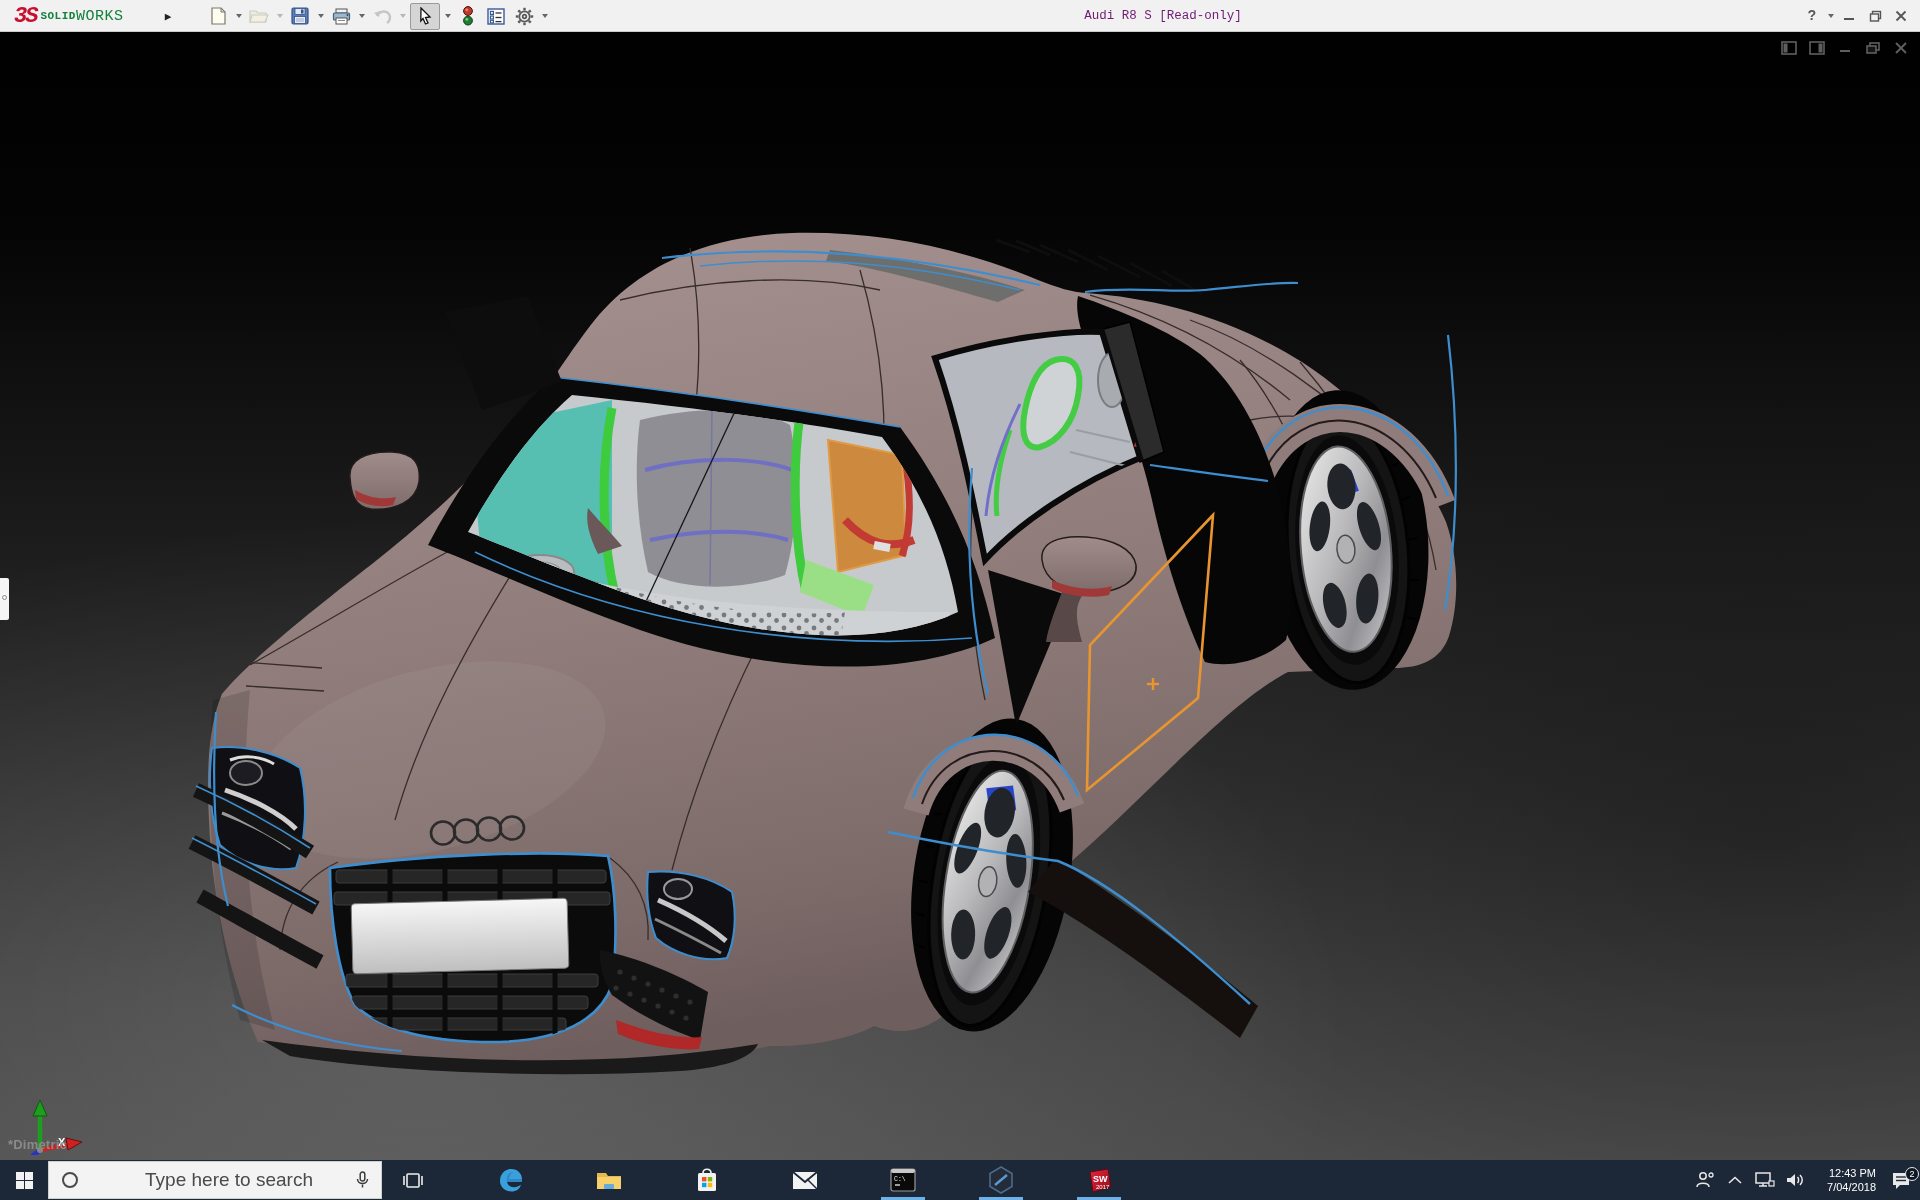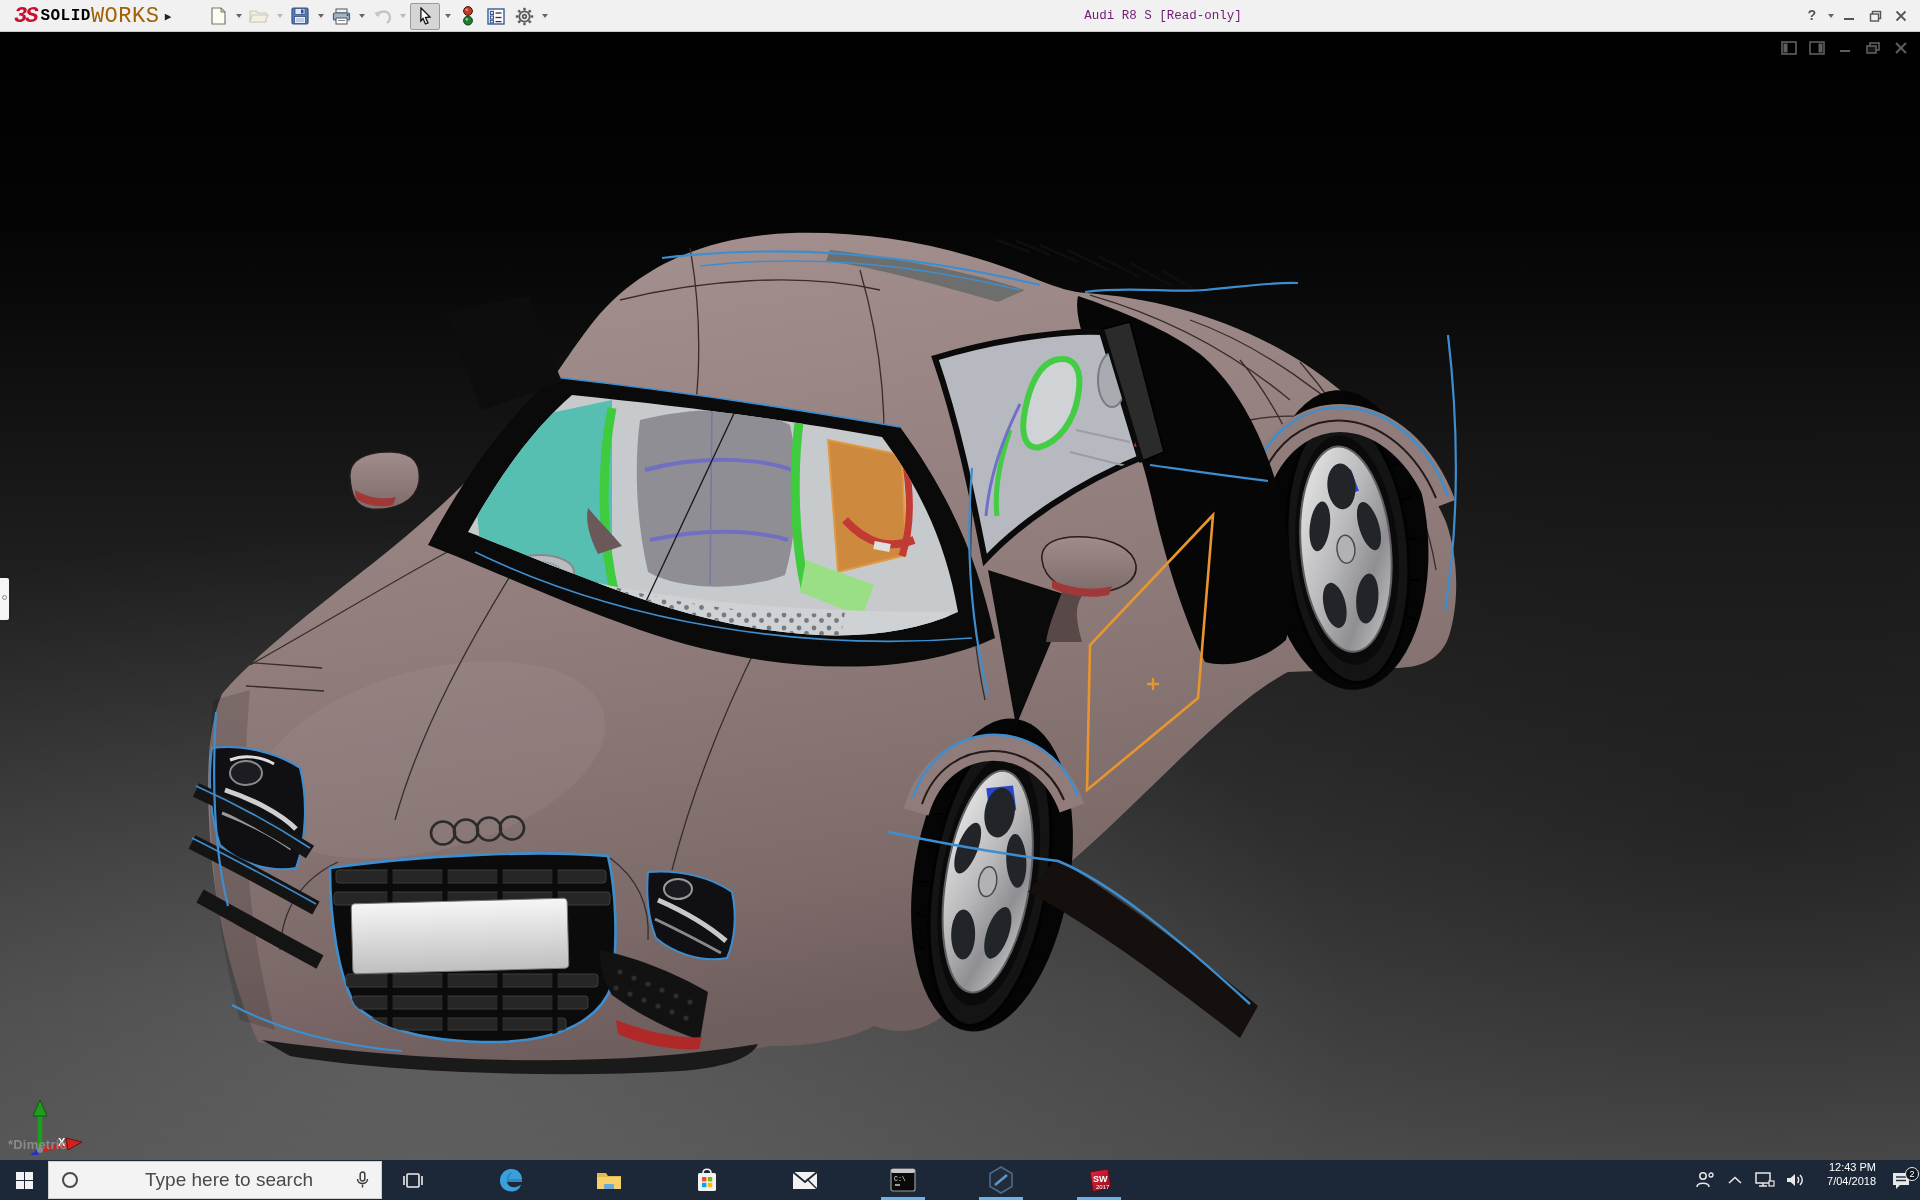--- a/index.html
+++ b/index.html
@@ -3,22 +3,22 @@
 <meta charset="utf-8">
 <style>
   html,body{margin:0;padding:0;width:1920px;height:1200px;overflow:hidden;
     font-family:"Liberation Sans",sans-serif;background:#000;}
   *{box-sizing:border-box;}
   
   .titlebar{position:absolute;top:0;left:0;width:1920px;height:32px;background:#f1f1f1;
     border-bottom:1px solid #c9c9c9;z-index:30;font-family:Liberation Mono, monospace;}
   .logo{position:absolute;left:14px;top:0;height:32px;display:flex;align-items:center;}
   .logo .mark{font-size:22px;font-weight:bold;font-style:italic;color:#c8102e;letter-spacing:-2px;margin-right:4px;}
-  .logo .bold{font-size:16px;font-weight:bold;color:#000000;letter-spacing:.5px;}
-  .logo .light{font-size:22px;color:#a16207;letter-spacing:.5px;}
+  .logo .bold{font-size:11px;font-weight:bold;color:#15803d;letter-spacing:.5px;}
+  .logo .light{font-size:15px;color:#15803d;letter-spacing:.5px;}
   .flyout{position:absolute;left:158px;top:0;width:20px;height:32px;display:flex;align-items:center;justify-content:center;
     color:#222;font-size:11px;cursor:pointer;}
   .tools{position:absolute;left:205px;top:0;height:32px;display:flex;align-items:center;gap:2px;}
   .tb{width:26px;height:26px;display:flex;align-items:center;justify-content:center;border-radius:2px;}
   .tb.pressed{background:#d5d5d5;border:1px solid #9a9a9a;width:30px;height:27px;}
   .dd{width:11px;height:26px;display:flex;align-items:center;justify-content:center;}
   .dd i{width:0;height:0;border-left:3.5px solid transparent;border-right:3.5px solid transparent;border-top:4px solid #666;}
   .disabled{opacity:.42;}
   .title{position:absolute;left:1163px;top:50%;transform:translate(-50%,-50%);font-size:12.5px;color:#701a75;white-space:nowrap;}
   .wincontrols{position:absolute;right:6px;top:0;height:32px;display:flex;align-items:center;}
@@ -41,21 +41,21 @@
   .taskbar{position:absolute;left:0;top:1160px;width:1920px;height:40px;background:#1c2737;z-index:30;display:flex;align-items:center;}
   .startbtn{width:48px;height:40px;display:flex;align-items:center;justify-content:center;}
   .searchbox{position:absolute;left:48px;top:1px;width:334px;height:38px;background:#f3f3f3;border:1px solid #cfcfcf;
     display:flex;align-items:center;}
   .searchbox .ring{width:16px;height:16px;border:2px solid #4a4a4a;border-radius:50%;margin-left:13px;}
   .searchbox .ph{margin-left:24px;font-size:19px;color:#4a4a4a;flex:1;text-align:center;}
   .searchbox .mic{margin-right:12px;}
   .appicons{position:absolute;left:388px;top:0;height:40px;display:flex;gap:48px;}
   .cell{width:50px;height:40px;display:flex;align-items:center;justify-content:center;position:relative;}
   .cell .uline{position:absolute;bottom:0;left:3px;right:3px;height:3px;background:#6cb2e8;}
-  .tray{position:absolute;right:0;top:0;height:40px;display:flex;align-items:flex-start;}
+  .tray{position:absolute;right:0;top:0;height:40px;display:flex;align-items:center;}
   .trayic{width:30px;height:40px;display:flex;align-items:center;justify-content:center;position:relative;}
   .clock{width:62px;text-align:right;color:#fff;font-size:11px;line-height:14px;margin:0 6px 0 4px;}
   .badge{position:absolute;right:1px;top:7px;width:14px;height:14px;border-radius:50%;background:#0f1624;
     border:1px solid #e8e8e8;color:#fff;font-size:9px;display:flex;align-items:center;justify-content:center;}
   .cmdtxt{fill:#e8e8e8;font-size:6.5px;font-family:"Liberation Mono",monospace;}
 </style>
 </head>
 <body>
 
 <div class="titlebar">

